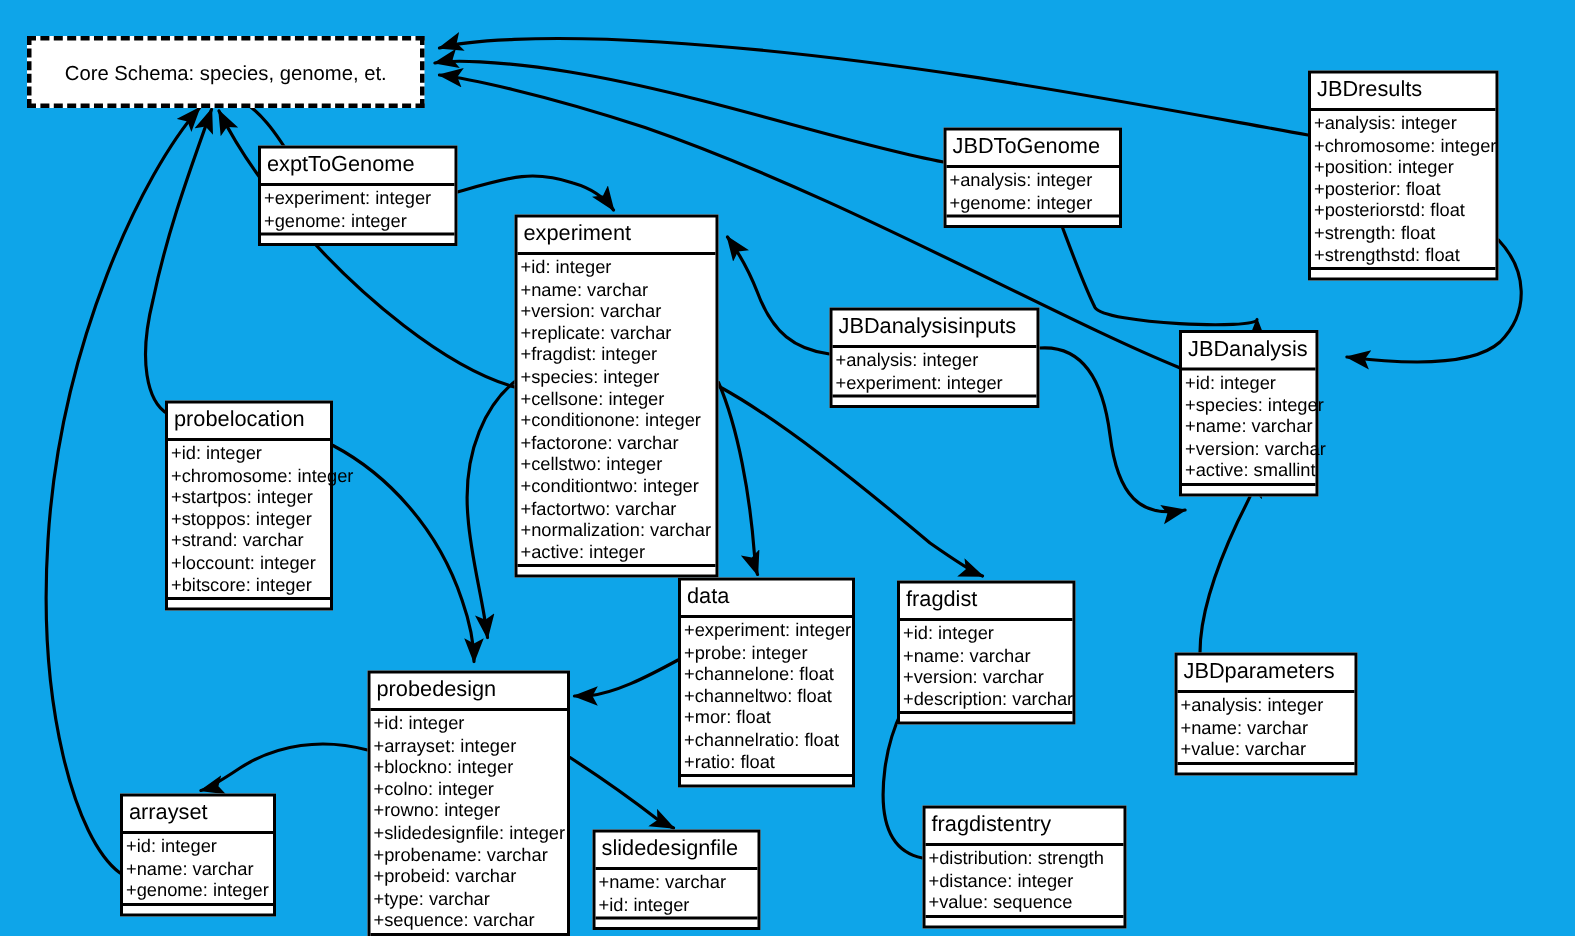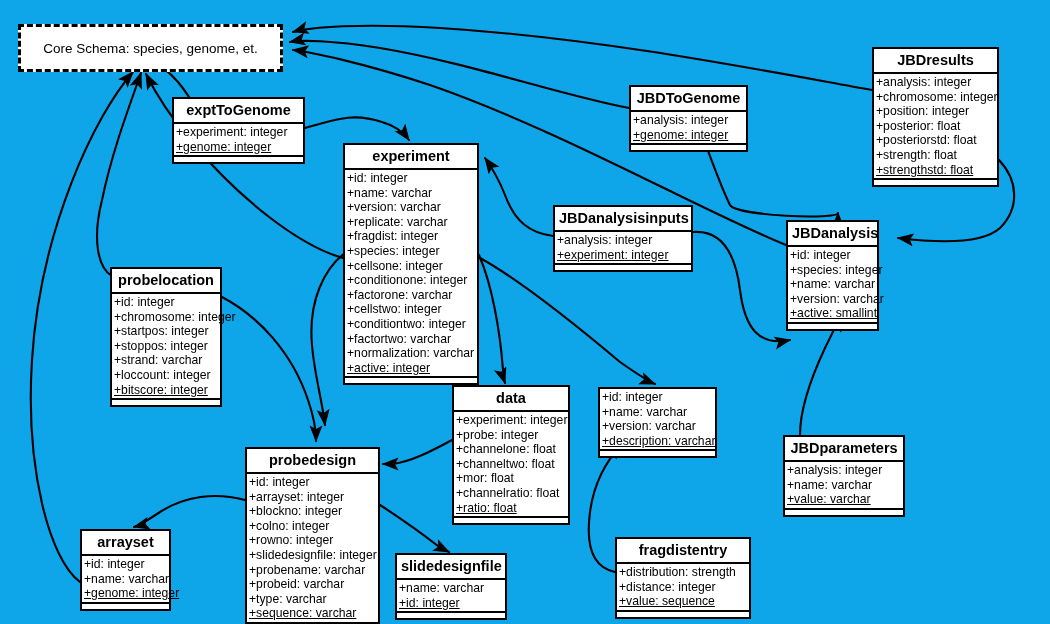--- a/index.html
+++ b/index.html
@@ -24,42 +24,41 @@
     pointer-events: none;
   }
   .uml-class {
     position: absolute;
     box-sizing: border-box;
     border: 2px solid #000000;
     background: #ffffff;
     z-index: 5;
   }
   .uml-name {
-    text-align: center;
-    font-weight: bold;
+    text-align: left;
+    font-weight: normal;
     font-size: 14.5px;
     line-height: 20px;
     color: #000000;
     border-bottom: 2px solid #000000;
     padding: 1px 4px 2px 4px;
     white-space: nowrap;
   }
   .uml-attrs {
     border-bottom: 2px solid #000000;
     padding: 1px 0 1px 0;
   }
   .uml-attr {
     font-size: 12.2px;
     line-height: 14.6px;
     color: #000000;
     white-space: nowrap;
     padding: 0 3px 0 2px;
   }
   .uml-attr.last-underline {
-    text-decoration: underline;
   }
   .uml-ops {
     height: 5px;
   }
   .core-schema {
     position: absolute;
     box-sizing: border-box;
     border: 3px dashed #000000;
     background: #ffffff;
     display: flex;
@@ -164,21 +163,21 @@
           <div class="uml-attr">+colno: integer</div>
           <div class="uml-attr">+rowno: integer</div>
           <div class="uml-attr">+slidedesignfile: integer</div>
           <div class="uml-attr">+probename: varchar</div>
           <div class="uml-attr">+probeid: varchar</div>
           <div class="uml-attr">+type: varchar</div>
           <div class="uml-attr last-underline">+sequence: varchar</div>
         </div>
         <div class="uml-ops"></div>
       </div>
-      <div class="uml-class" style="left: 80px; top: 529px; width: 91px;">
+      <div class="uml-class" style="left: 80px; top: 529px; width: 104px;">
         <div class="uml-name">arrayset</div>
         <div class="uml-attrs">
           <div class="uml-attr">+id: integer</div>
           <div class="uml-attr">+name: varchar</div>
           <div class="uml-attr last-underline">+genome: integer</div>
         </div>
         <div class="uml-ops"></div>
       </div>
       <div class="uml-class" style="left: 395px; top: 553px; width: 112px;">
         <div class="uml-name">slidedesignfile</div>
@@ -195,20 +194,21 @@
           <div class="uml-attr">+probe: integer</div>
           <div class="uml-attr">+channelone: float</div>
           <div class="uml-attr">+channeltwo: float</div>
           <div class="uml-attr">+mor: float</div>
           <div class="uml-attr">+channelratio: float</div>
           <div class="uml-attr last-underline">+ratio: float</div>
         </div>
         <div class="uml-ops"></div>
       </div>
       <div class="uml-class" style="left: 598px; top: 387px; width: 119px;">
+        <div class="uml-name">fragdist</div>
         <div class="uml-attrs">
           <div class="uml-attr">+id: integer</div>
           <div class="uml-attr">+name: varchar</div>
           <div class="uml-attr">+version: varchar</div>
           <div class="uml-attr last-underline">+description: varchar</div>
         </div>
         <div class="uml-ops"></div>
       </div>
       <div class="uml-class" style="left: 615px; top: 537px; width: 136px;">
         <div class="uml-name">fragdistentry</div>

